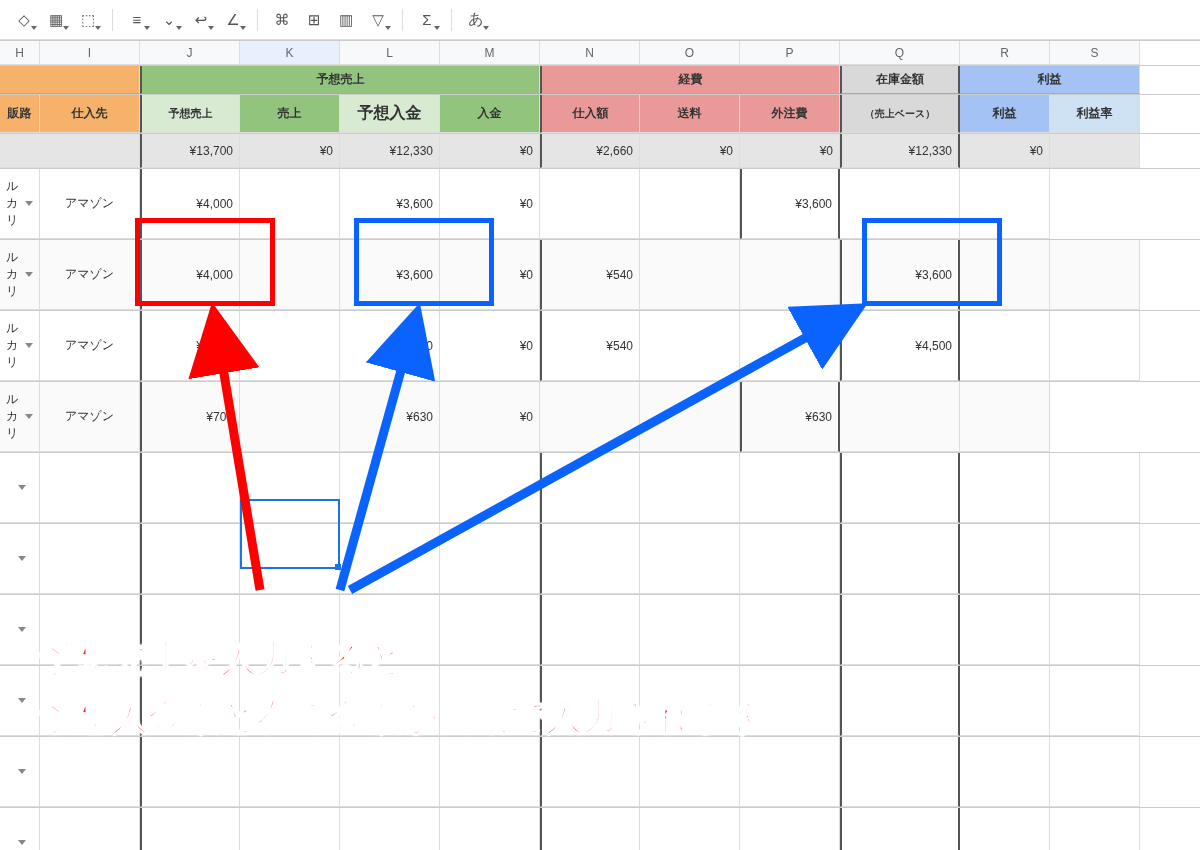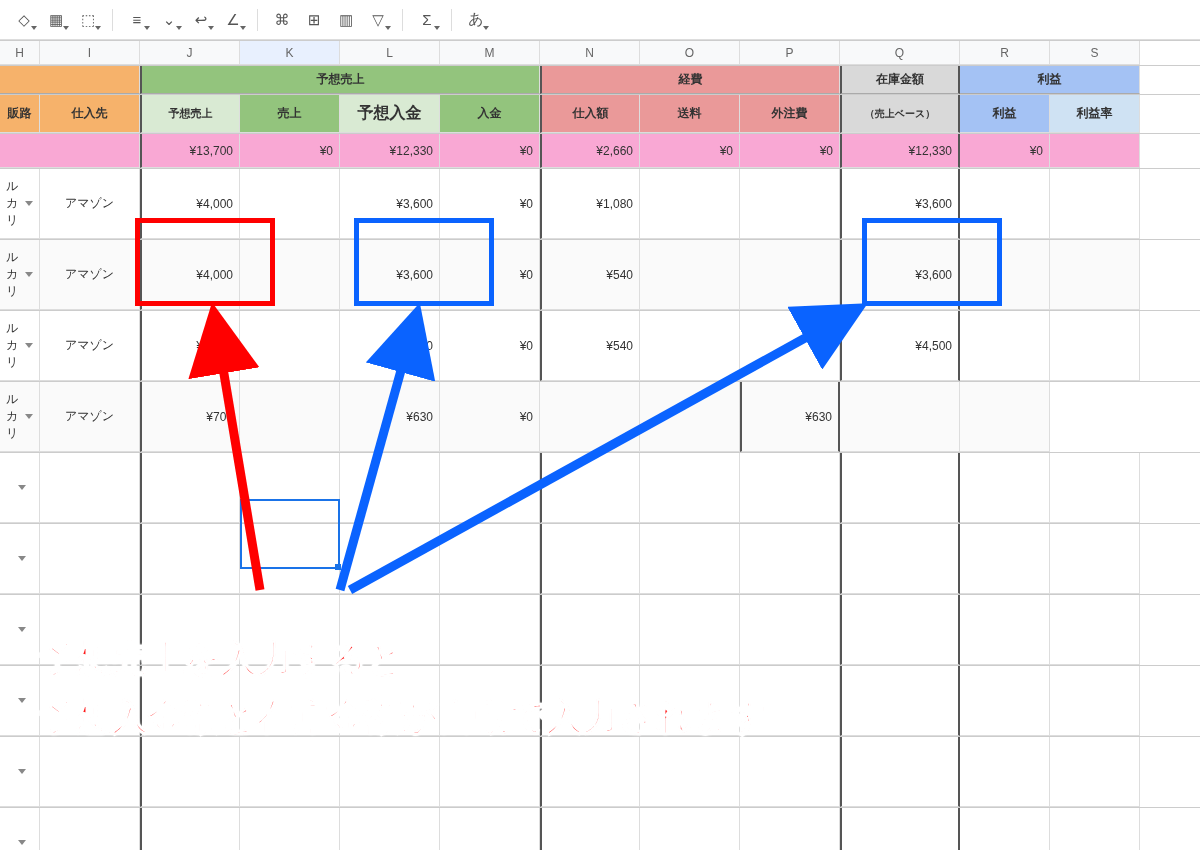--- a/index.html
+++ b/index.html
@@ -73,21 +73,21 @@
   .group-row .cell { font-weight: bold; justify-content: center; height: 28px; border-bottom:1px solid #aaa; }
   .sub-row .cell { font-weight: bold; justify-content: center; height: 38px; }
   .bg-orange { background: #f6b26b !important; }
   .bg-green  { background: #93c47d !important; }
   .bg-green-light { background: #d9ead3 !important; }
   .bg-red    { background: #ea9999 !important; }
   .bg-gray   { background: #d9d9d9 !important; }
   .bg-blue   { background: #a4c2f4 !important; }
   .bg-blue-light { background: #cfe2f3 !important; }
   .bg-sel { background: #e8f0fe !important; }
-  .sum-row .cell { background: #f9a8d4; font-size: 12px; height:34px;}
+  .sum-row .cell { background: #e5e5e5; font-size: 12px; height:34px;}
   .thick-right { border-right: 2px solid #555 !important; }
   .thick-left  { border-left: 2px solid #555 !important; }
   .tall { height: 70px; }
   .row-odd .cell { background:#fafafa; }
   .dropdown-arrow {
     display:inline-block; margin-left:5px;
     border-left:4px solid transparent;
     border-right:4px solid transparent;
     border-top:5px solid #888;
   }
@@ -225,21 +225,20 @@
 </div>
 
 <div id="data-rows">
     <div class="sheet">
       <div class="cell tall left">ルカリ<span class="dropdown-arrow"></span></div>
       <div class="cell tall center">アマゾン</div>
       <div class="cell tall thick-left">¥4,000</div>
       <div class="cell tall "></div>
       <div class="cell tall ">¥3,600</div>
       <div class="cell tall ">¥0</div>
-      <div class="cell tall thick-left">¥1,080</div>
       <div class="cell tall "></div>
       <div class="cell tall "></div>
       <div class="cell tall thick-left thick-right">¥3,600</div>
       <div class="cell tall "></div>
       <div class="cell tall "></div>
     </div>
     <div class="sheet row-odd">
       <div class="cell tall left">ルカリ<span class="dropdown-arrow"></span></div>
       <div class="cell tall center">アマゾン</div>
       <div class="cell tall thick-left">¥4,000</div>

